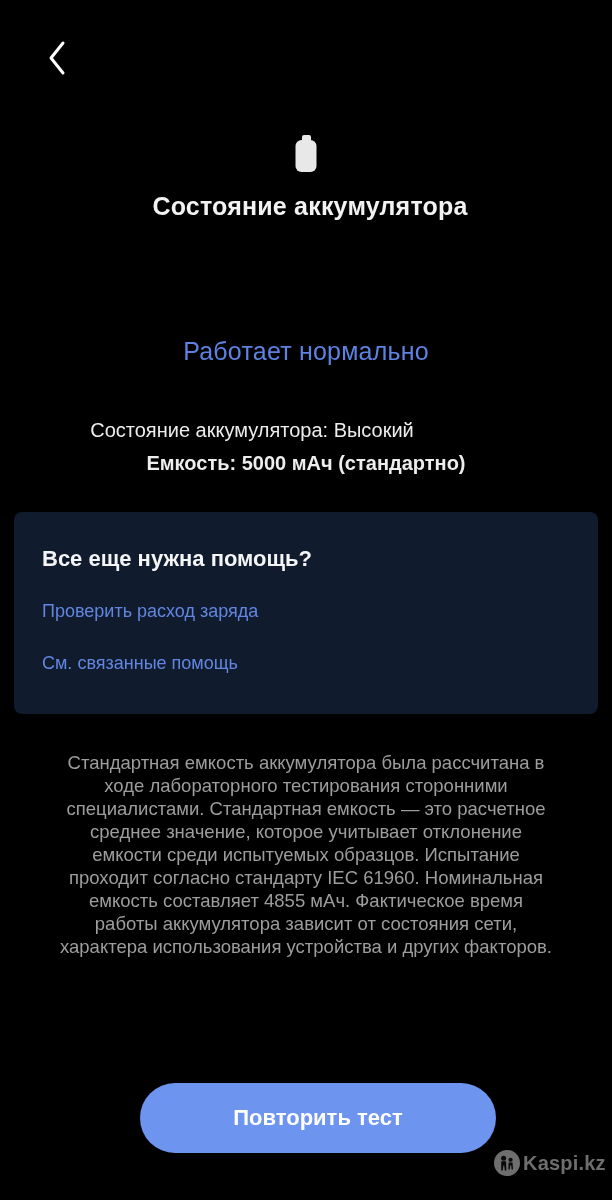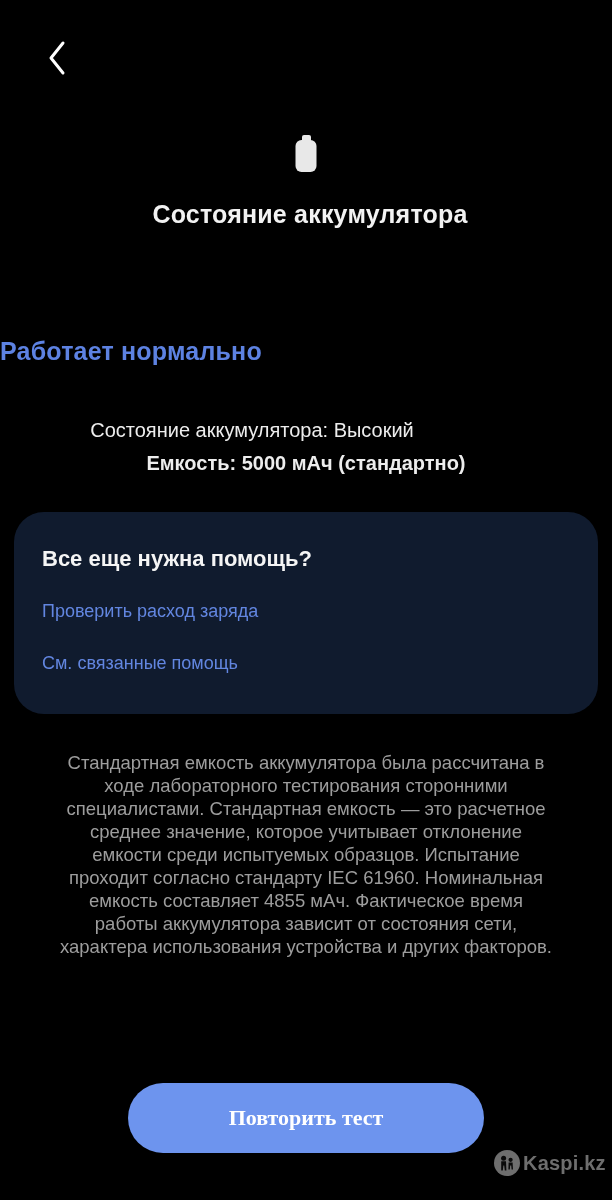--- a/index.html
+++ b/index.html
@@ -18,66 +18,67 @@
     position: absolute; left: 36px; top: 34px;
     width: 44px; height: 48px;
     display: flex; align-items: center; justify-content: center;
     cursor: pointer;
   }
   .battery-wrap {
     position: absolute; left: 0; top: 134px; width: 612px;
     display: flex; justify-content: center;
   }
   .page-title {
-    position: absolute; left: 0; top: 200px; width: 612px;
+    position: absolute; left: 0; top: 192px; width: 612px;
     text-align: center;
     color: #f2f2f2; font-size: 25px; font-weight: 700;
     letter-spacing: 0.2px;
     padding-left: 8px;
   }
   .status-headline {
     position: absolute; left: 0; top: 337px; width: 612px;
-    color: #5d82e2; font-size: 25px; font-weight: 700;
+    text-align: center;
+    color: #5d82e2; font-size: 25px; font-weight: 400;
     letter-spacing: 0.2px;
   }
   .status-line1 {
     position: absolute; left: 0; top: 419px; width: 504px;
     text-align: center; color: #ededed; font-size: 20px; font-weight: 400;
   }
   .status-line2 {
     position: absolute; left: 0; top: 452px; width: 612px;
     text-align: center; color: #ededed; font-size: 20px; font-weight: 700;
   }
   .help-card {
     position: absolute; left: 14px; top: 512px;
     width: 584px; height: 202px;
-    background: #101b2e; border-radius: 30px;
+    background: #101b2e; border-radius: 8px;
   }
   .help-card-title {
     position: absolute; left: 28px; top: 34px;
     color: #f5f5f5; font-size: 22px; font-weight: 700;
   }
   .help-link-1, .help-link-2 {
     position: absolute; left: 28px;
     color: #6286e0; font-size: 18px; font-weight: 500;
     cursor: pointer;
   }
   .help-link-1 { top: 89px; }
   .help-link-2 { top: 141px; }
   .disclaimer {
     position: absolute; left: 56px; top: 751px; width: 500px;
     text-align: center;
     color: #9d9d9d; font-size: 18.5px; line-height: 23px; font-weight: 400;
   }
   .retry-btn {
-    position: absolute; left: 128px; top: 1083px;
+    position: absolute; left: 140px; top: 1083px;
     width: 356px; height: 70px;
     background: #6d94ee; border: none; border-radius: 35px;
     color: #ffffff; font-size: 22px; font-weight: 700;
-    font-family: Liberation Serif, serif;
+    font-family: Liberation Sans, sans-serif;
     display: flex; align-items: center; justify-content: center;
     cursor: pointer;
   }
   .watermark {
     position: absolute; left: 494px; top: 1150px;
     display: flex; align-items: center; gap: 3px;
   }
   .watermark-label {
     color: #6e6e6e; font-size: 20px; font-weight: 700;
     letter-spacing: 0.2px;

